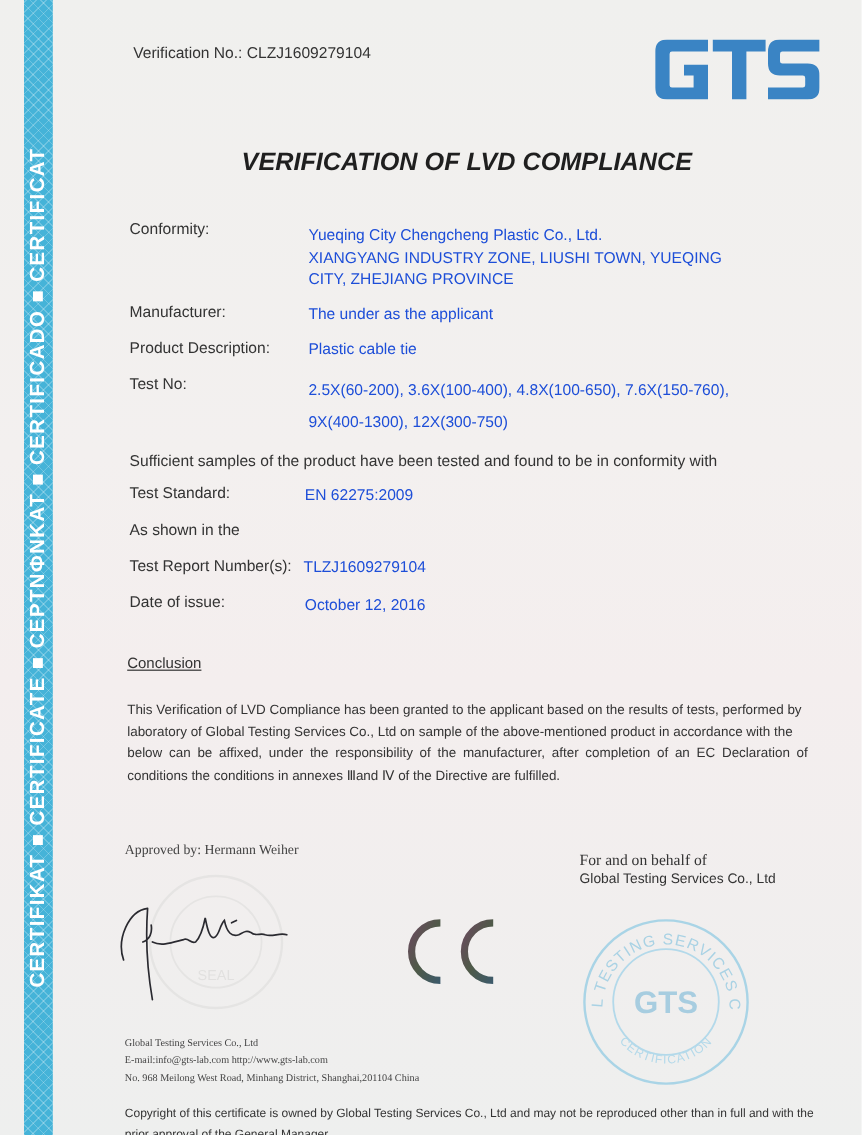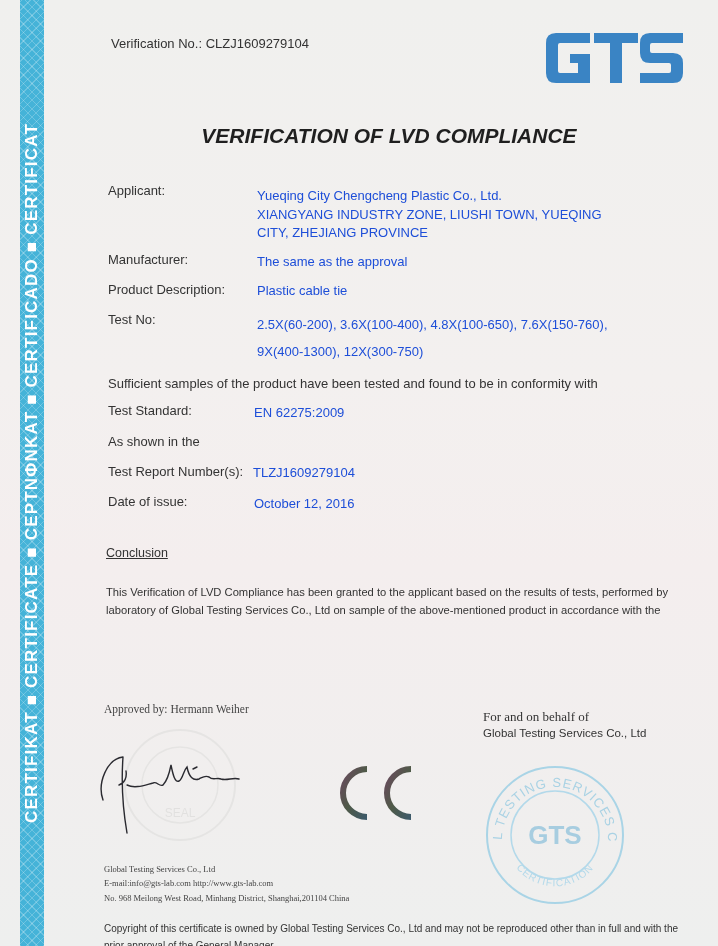--- a/index.html
+++ b/index.html
@@ -75,27 +75,27 @@
     <path d="M10 0 H44 V10 H14 Q12 10 12 12 V38 Q12 40 14 40 H32 V30 H24 V21 H44 V50 H10 Q0 50 0 40 V10 Q0 0 10 0 Z"></path>
 
     <path d="M48 0 H92 V10 H76 V50 H64 V10 H48 Z"></path>
 
     <path d="M104 0 H137 V10 H106 Q104 10 104 12 V18 Q104 20 106 20 H127 Q137 20 137 30 V40 Q137 50 127 50 H94 V40 H123 Q125 40 125 38 V32 Q125 30 123 30 H104 Q94 30 94 20 V10 Q94 0 104 0 Z"></path>
   </g>
 </svg>
 
 <div class="abs title">VERIFICATION OF LVD COMPLIANCE</div>
 
-<div class="abs lbl" style="top:183px">Applicant:</div>
+<div class="abs lbl" style="top:183px">Conformity:</div>
 <div class="abs val" style="top:188px">Yueqing City Chengcheng Plastic Co., Ltd.</div>
 <div class="abs val" style="top:207px">XIANGYANG INDUSTRY ZONE, LIUSHI TOWN,  YUEQING</div>
 <div class="abs val" style="top:225px">CITY, ZHEJIANG PROVINCE</div>
 
 <div class="abs lbl" style="top:252px">Manufacturer:</div>
-<div class="abs val" style="top:254px">The same as the approval</div>
+<div class="abs val" style="top:254px">The under as the applicant</div>
 
 <div class="abs lbl" style="top:282px">Product Description:</div>
 <div class="abs val" style="top:283px">Plastic cable tie</div>
 
 <div class="abs lbl" style="top:312px">Test No:</div>
 <div class="abs val" style="top:317px">2.5X(60-200), 3.6X(100-400), 4.8X(100-650), 7.6X(150-760),</div>
 <div class="abs val" style="top:344px">9X(400-1300), 12X(300-750)</div>
 
 <div class="abs lbl" style="top:376px">Sufficient samples of the product have been tested and found to be in conformity with</div>
 
@@ -107,20 +107,22 @@
 <div class="abs lbl" style="top:464px">Test Report Number(s):</div>
 <div class="abs val" style="top:465px; left:253px">TLZJ1609279104</div>
 
 <div class="abs lbl" style="top:494px">Date of issue:</div>
 <div class="abs val" style="top:496px; left:254px">October 12, 2016</div>
 
 <div class="abs conclusion-head">Conclusion</div>
 <div class="para">
   <span class="line">This Verification of LVD Compliance has been granted to the applicant based on the results of tests, performed by</span>
   <span class="line">laboratory of Global Testing Services Co., Ltd on sample of the above-mentioned product in accordance with the</span>
+  <span class="line" style="word-spacing:2.5px">below can be affixed, under the responsibility of the manufacturer, after completion of an EC Declaration of</span>
+  <span class="line"><span>conditions the conditions in annexes </span><span class="serif">Ⅲ</span><span>and </span><span class="serif">Ⅳ</span><span> of the Directive are fulfilled.</span></span>
 </div>
 
 <div class="abs approved serif">Approved by: Hermann Weiher</div>
 <div class="abs behalf serif">For and on behalf of</div>
 <div class="abs behalf2">Global Testing Services Co., Ltd</div>
 
 <svg class="abs seal" viewBox="0 0 120 120">
   <circle cx="60" cy="60" r="55" fill="none" stroke="#d8d8d6" stroke-width="2"></circle>
   <circle cx="60" cy="60" r="38" fill="none" stroke="#d8d8d6" stroke-width="1.5"></circle>
   <text x="60" y="92" text-anchor="middle" font-family="Liberation Sans, sans-serif" font-size="12" fill="#d0d0ce">SEAL</text>

